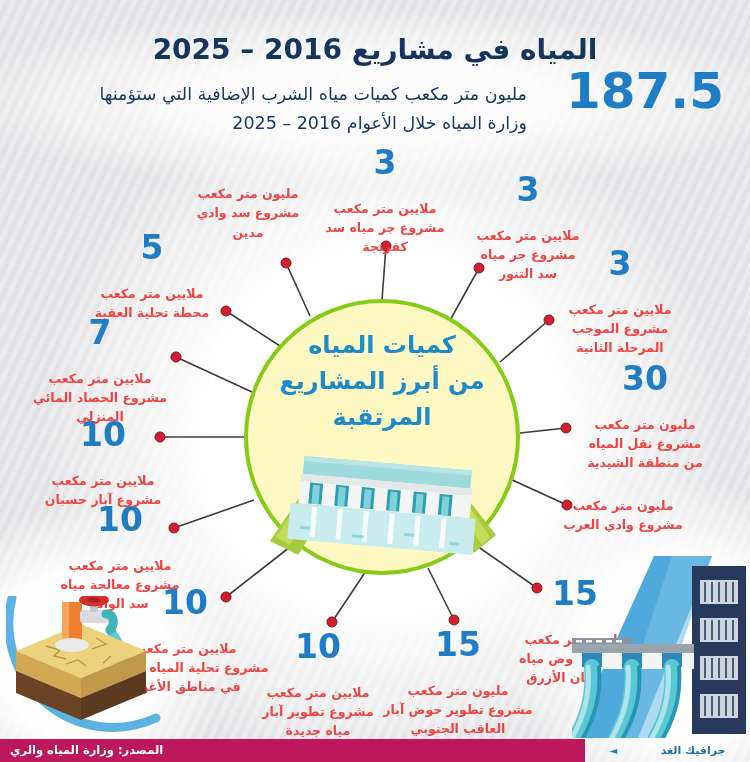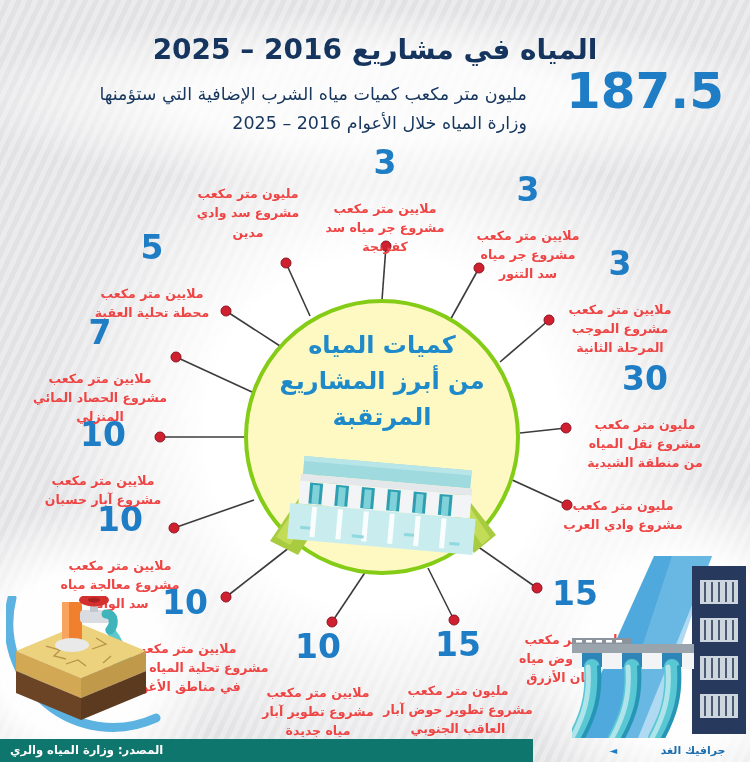--- a/index.html
+++ b/index.html
@@ -38,22 +38,22 @@
     position:absolute;left:244px;top:299px;width:276px;height:276px;
     border-radius:50%;background:#fef9c3;border:4px solid #84cc16;box-sizing:border-box;
   }
   .circle-title{
     margin-top:24px;text-align:center;direction:rtl;
     font-size:24px;font-weight:bold;color:#1f8ac9;line-height:1.5;white-space:pre-line;
   }
   .circle-dam{position:absolute;left:20px;bottom:12px;}
   .illus{position:absolute;}
   .source-bar{
-    position:absolute;left:0;top:739px;width:533px;height:23px;
-    background:#0f766e;color:#ffffff;font-size:11.5px;font-weight:bold;
+    position:absolute;left:0;top:739px;width:585px;height:23px;
+    background:#be185d;color:#ffffff;font-size:11.5px;font-weight:bold;
     line-height:23px;direction:rtl;text-align:left;padding-left:10px;box-sizing:border-box;
   }
   .credit{
     position:absolute;left:590px;top:742px;width:155px;height:18px;
     direction:rtl;text-align:center;font-size:11px;line-height:18px;
   }
   .credit .name{color:#1e6fae;font-weight:bold;margin-left:40px;}
   .credit .arrow{color:#1e7dc4;font-size:10px;}
   .credit .num{color:#8a8f99;font-size:9.5px;letter-spacing:.5px;}
 </style>

